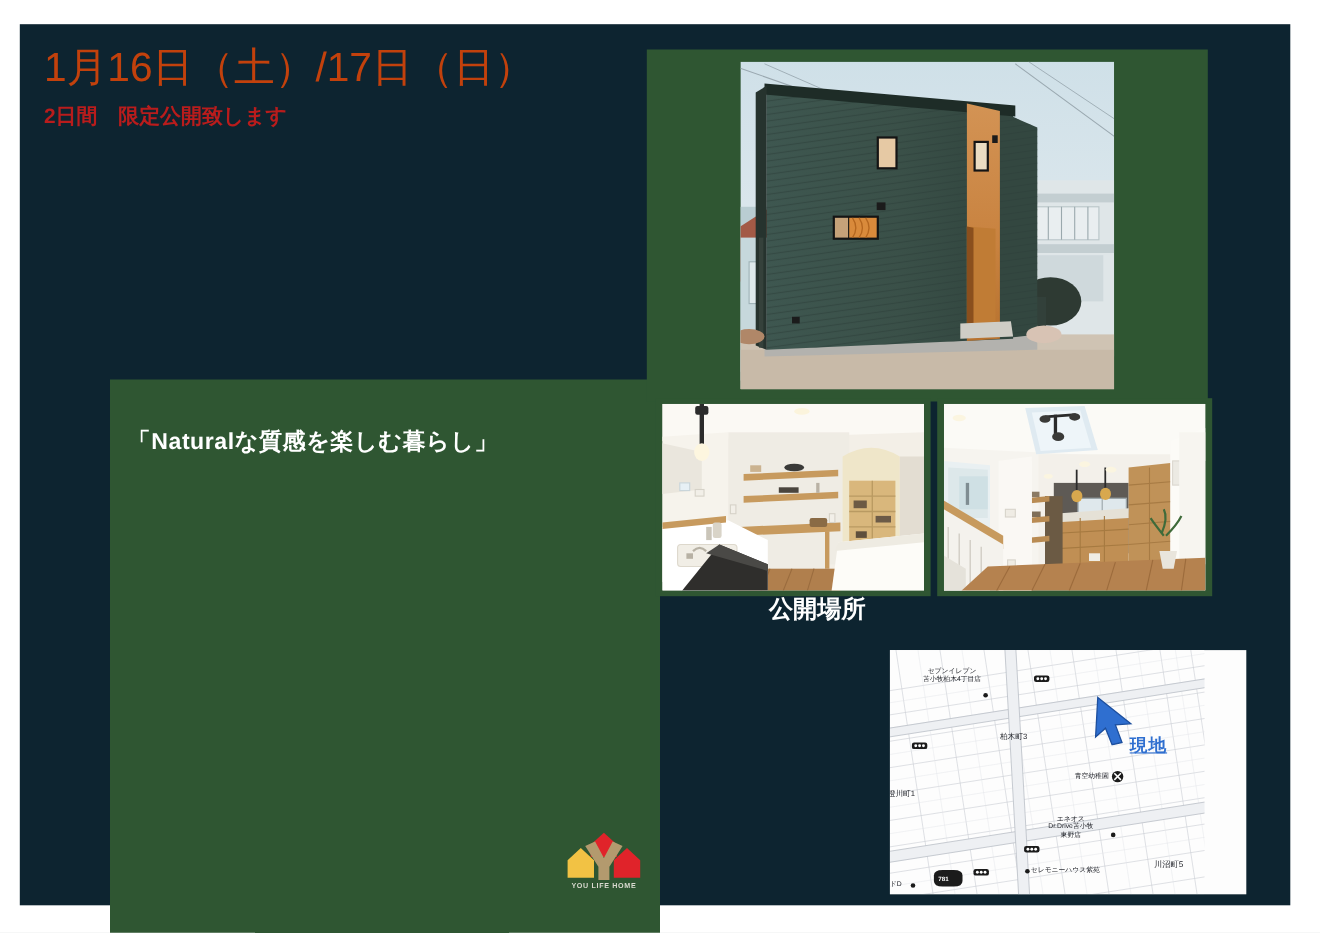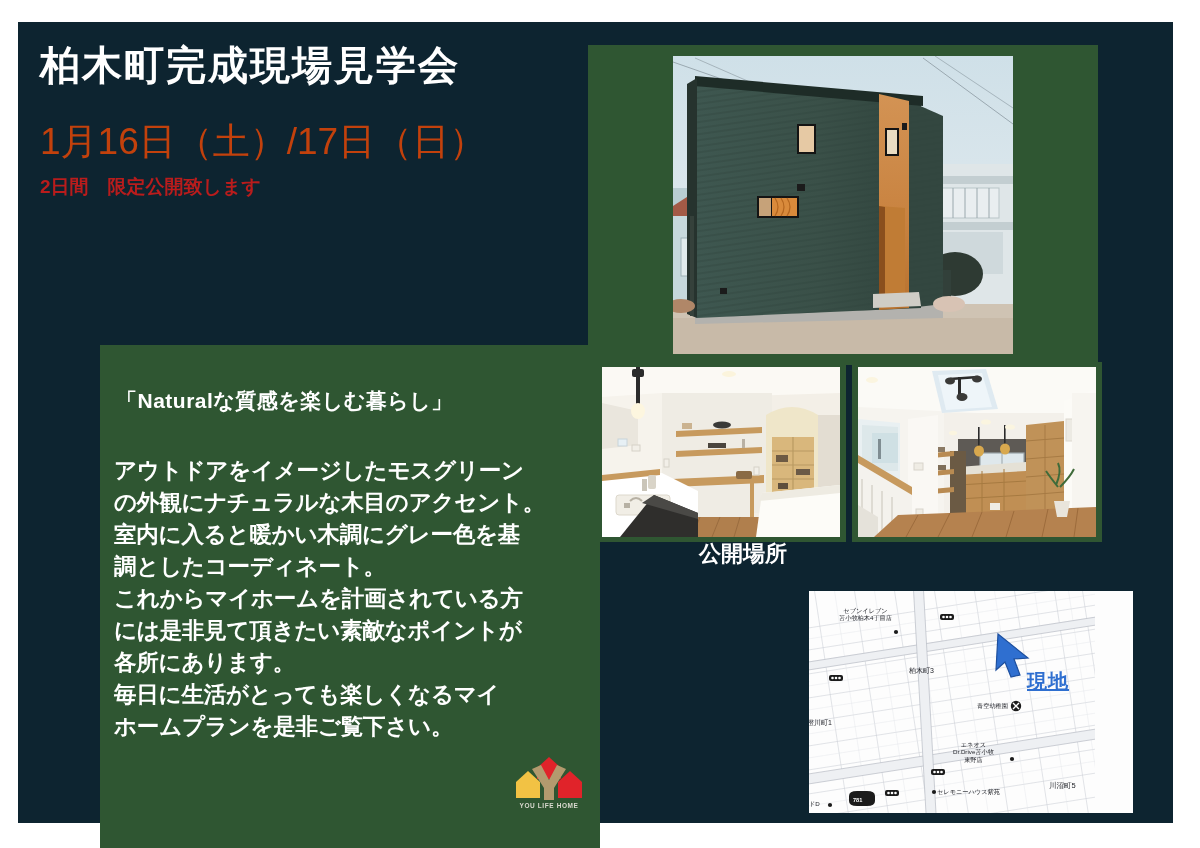--- a/index.html
+++ b/index.html
@@ -48,46 +48,36 @@
   #venue-block{position:absolute;left:699px;top:540px;}
   #venue-label{font-size:22px;font-weight:700;color:#ffffff;line-height:1.25;margin:0;white-space:nowrap;}
   #venue-address{font-size:23px;font-weight:700;color:#ffffff;line-height:1.25;margin:0;white-space:nowrap;}
 
   
   #map-panel{position:absolute;left:809px;top:591px;width:324px;height:222px;
              background:#fdfdfd;overflow:hidden;}
   #map-svg{position:absolute;left:0;top:0;}
   .map-label{position:absolute;font-size:6.2px;color:#23252b;white-space:nowrap;
              font-family:"Liberation Sans",sans-serif;line-height:1.2;text-align:center;}
-  #here-label{position:absolute;left:1027px;top:668px;font-size:20px;font-weight:700;
+  #here-label{position:absolute;left:1027px;top:668px;font-size:16px;font-weight:700;
               color:#2f6fd0;letter-spacing:1px;text-decoration:underline;}
   #here-arrow{position:absolute;left:994px;top:632px;}
 </style>
 </head>
 <body>
 
 <div id="dark-panel"></div>
 
 <div id="headline-block">
-  <h1 id="event-title">柏木町完成現場見学会</h1>
   <div id="event-date">1月16日（土）/17日（日）</div>
   <div id="event-note">2日間　限定公開致します</div>
 </div>
 
 <div id="green-panel">
   <div id="concept-heading">「Naturalな質感を楽しむ暮らし」</div>
-  <div id="concept-body">アウトドアをイメージしたモスグリーン
-の外観にナチュラルな木目のアクセント。
-室内に入ると暖かい木調にグレー色を基
-調としたコーディネート。
-これからマイホームを計画されている方
-には是非見て頂きたい素敵なポイントが
-各所にあります。
-毎日に生活がとっても楽しくなるマイ
-ホームプランを是非ご覧下さい。</div>
 </div>
 
 <div id="brand-logo">
   <svg width="82" height="48" viewBox="0 0 82 48" xmlns="http://www.w3.org/2000/svg">
 
     <path d="M41 2 L53 13 L53 24 L29 24 L29 13 Z" fill="#e0232a"></path>
 
     <path d="M20 16 L32 27 L32 43 L8 43 L8 27 Z" fill="#f2c244"></path>
 
     <path d="M62 16 L74 27 L74 43 L50 43 L50 27 Z" fill="#e0232a"></path>

